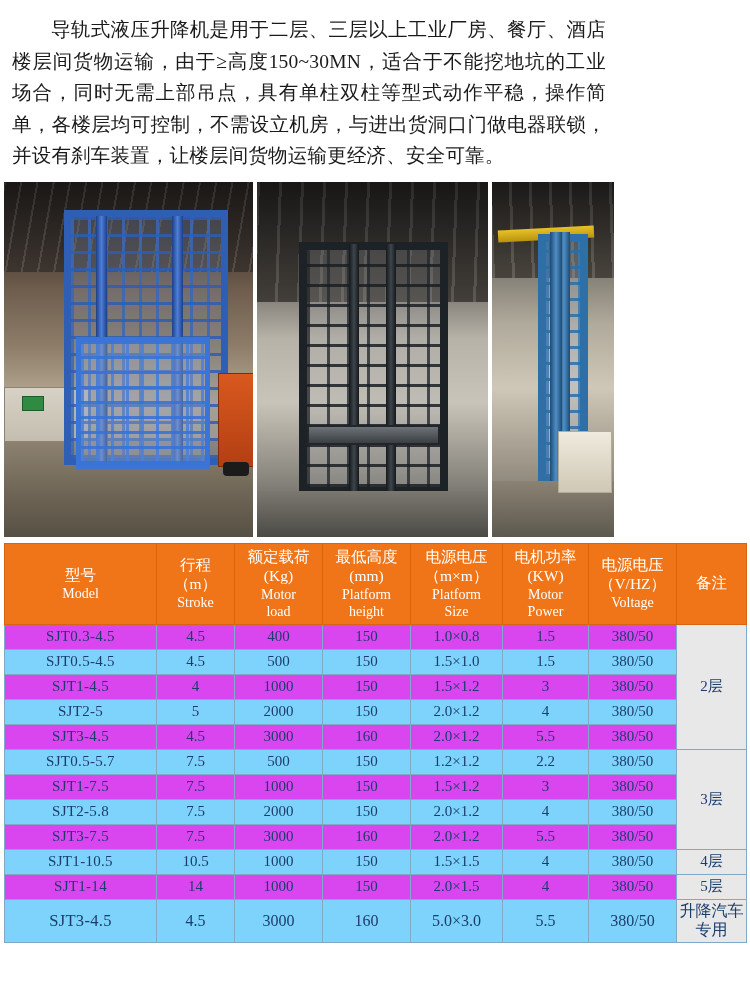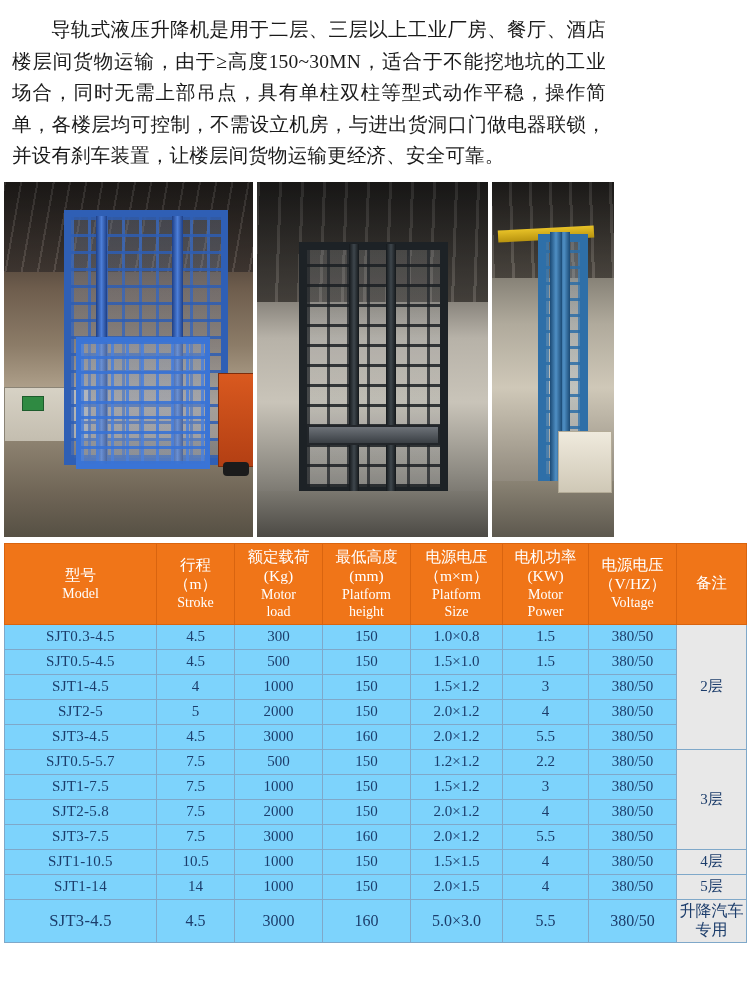--- a/index.html
+++ b/index.html
@@ -205,21 +205,21 @@
     background: #f07518;
     color: #ffffff;
     font-size: 15.5px;
     line-height: 1.22;
     font-weight: normal;
     border: 1px solid #d9640f;
     padding: 4px 2px;
   }
   table.spec thead th .cn { display: block; font-size: 15.5px; }
   table.spec thead th .en { display: block; font-size: 14px; }
-  .row-a td { background: #7dd3fc; }
+  .row-a td { background: #d946ef; }
   .row-b td { background: #7dd3fc; }
   td.model {
     color: #d2501a;
     font-size: 16px;
     letter-spacing: 0.3px;
   }
   td.note {
     background: #e8e8e8 !important;
     color: #2b2b2b;
     font-size: 15px;
@@ -331,21 +331,21 @@
           </th>
           <th>
             <span class="cn">备注</span>
           </th>
         </tr>
       </thead>
       <tbody>
         <tr class="row-a">
           <td class="model">SJT0.3-4.5</td>
           <td>4.5</td>
-          <td>300</td>
+          <td>400</td>
           <td>150</td>
           <td>1.0×0.8</td>
           <td>1.5</td>
           <td>380/50</td>
           <td class="note" rowspan="5">2层</td>
         </tr>
         <tr class="row-b">
           <td class="model">SJT0.5-4.5</td>
           <td>4.5</td>
           <td>500</td>

